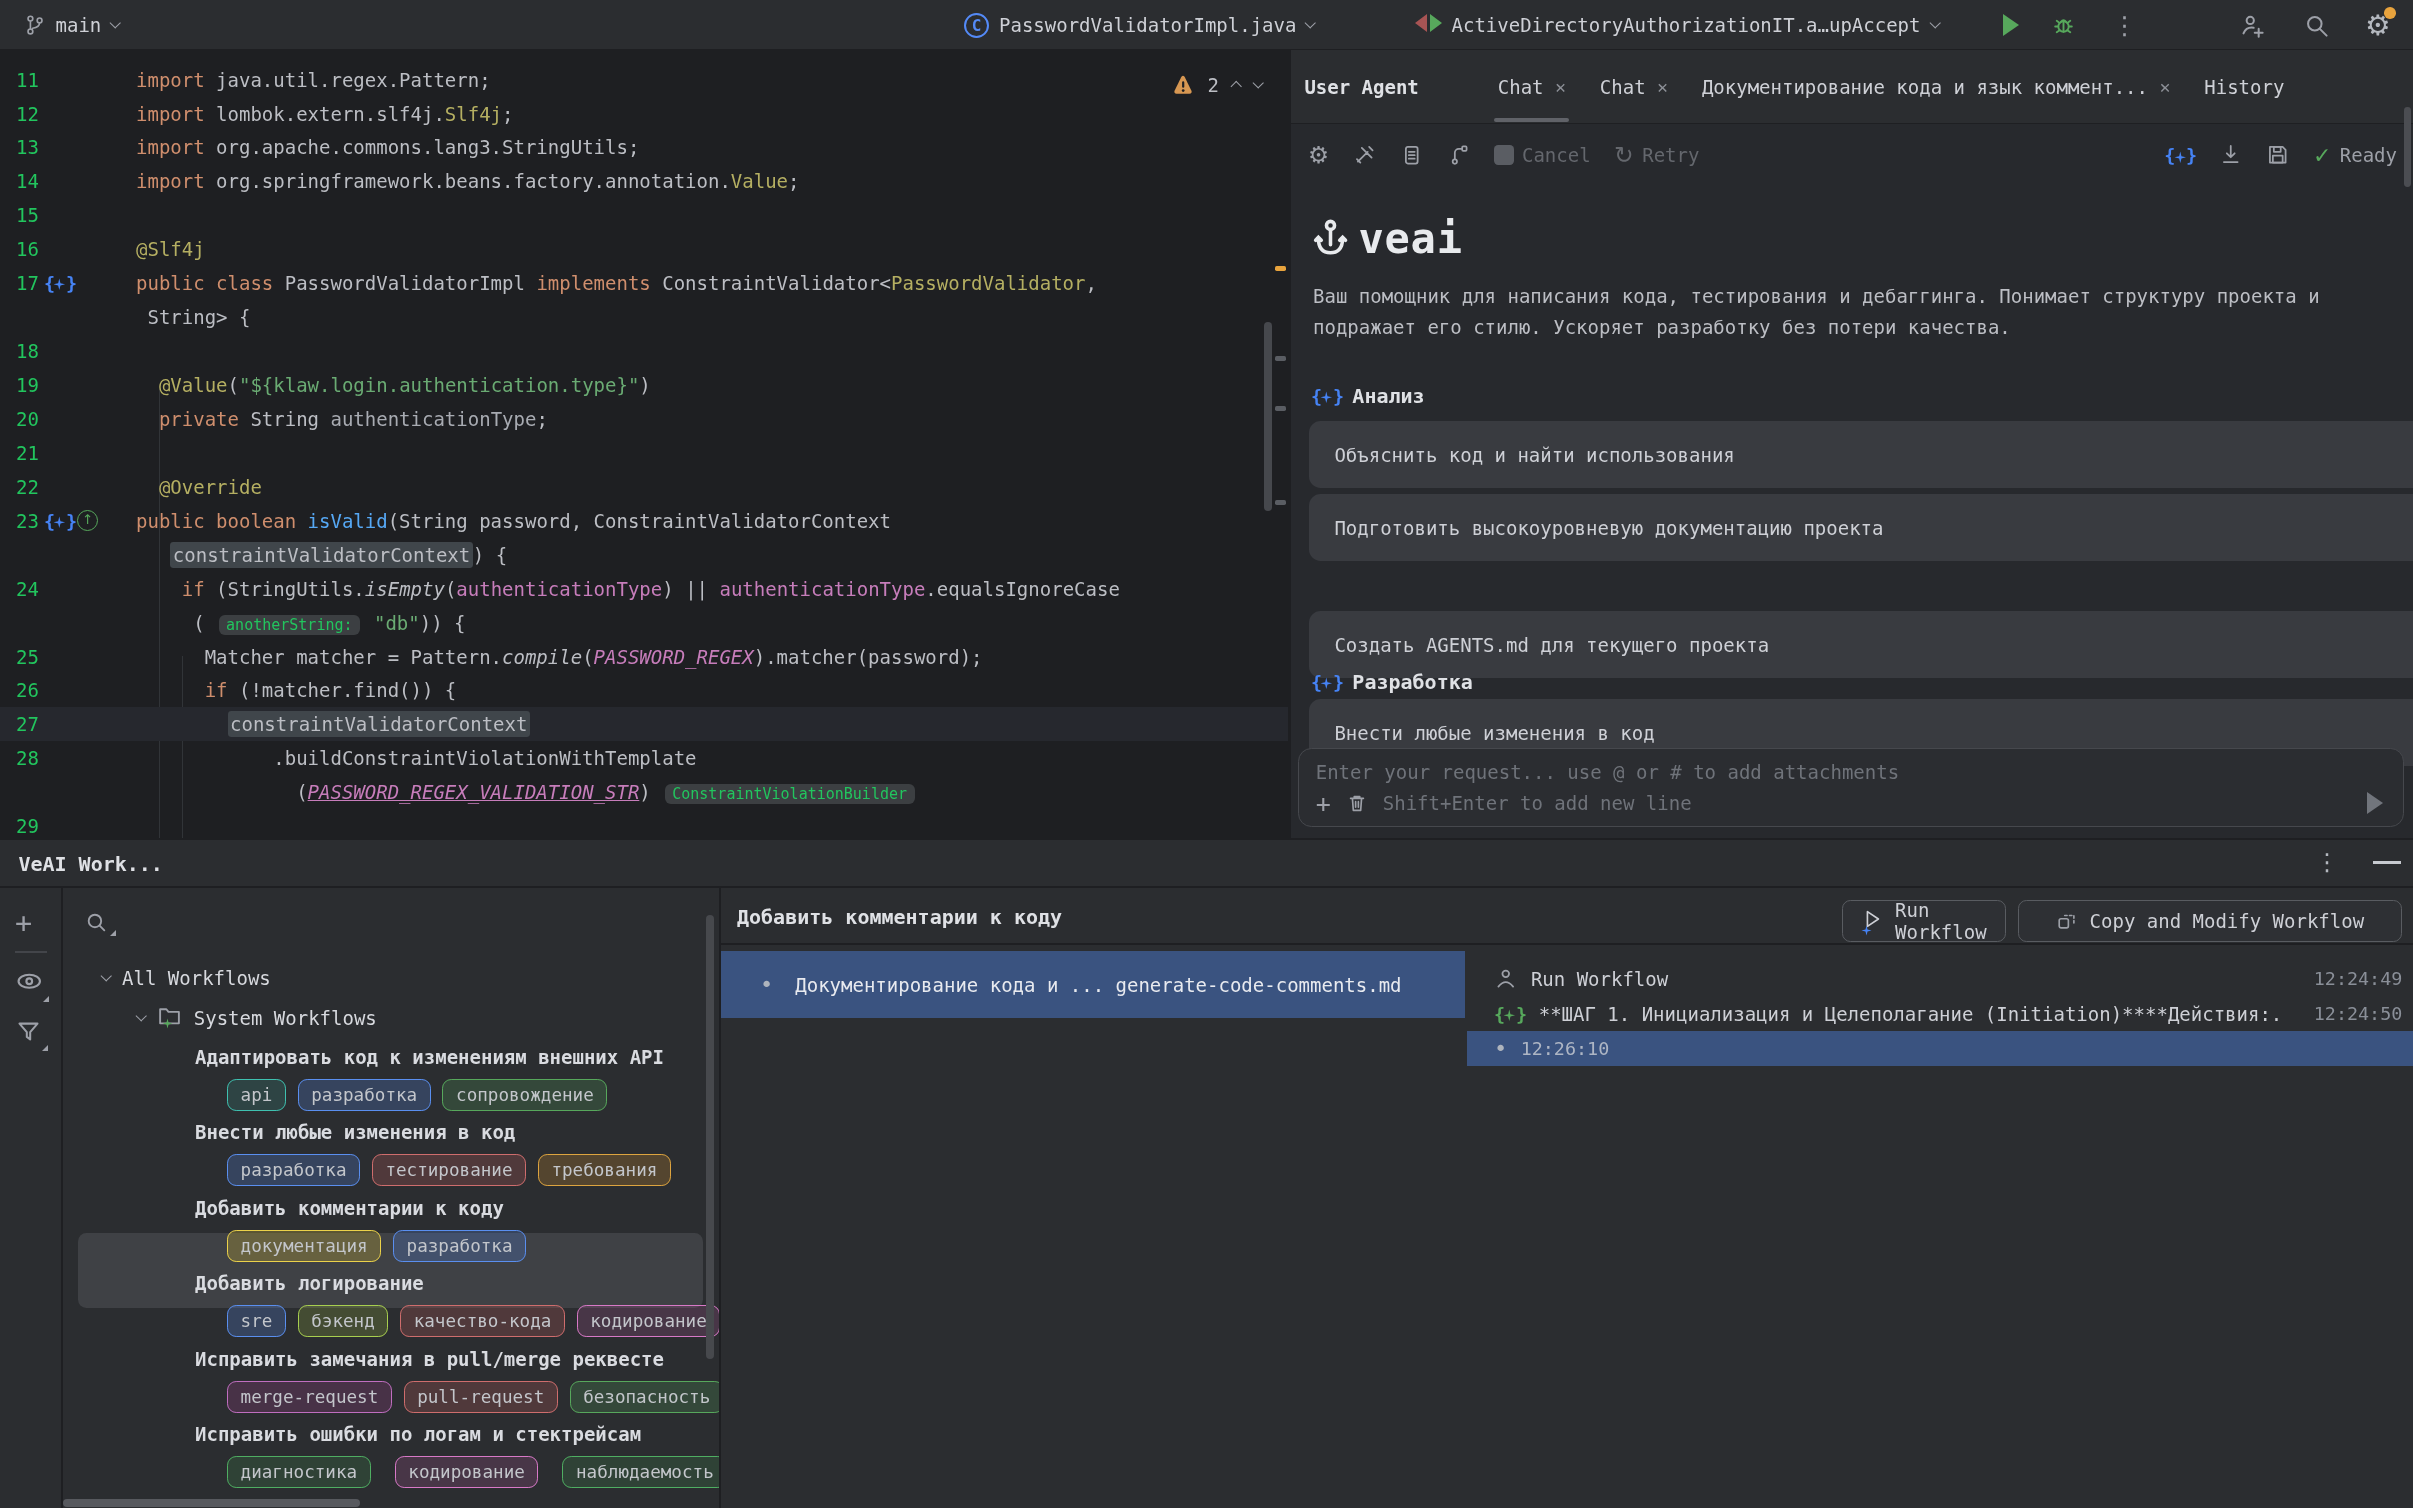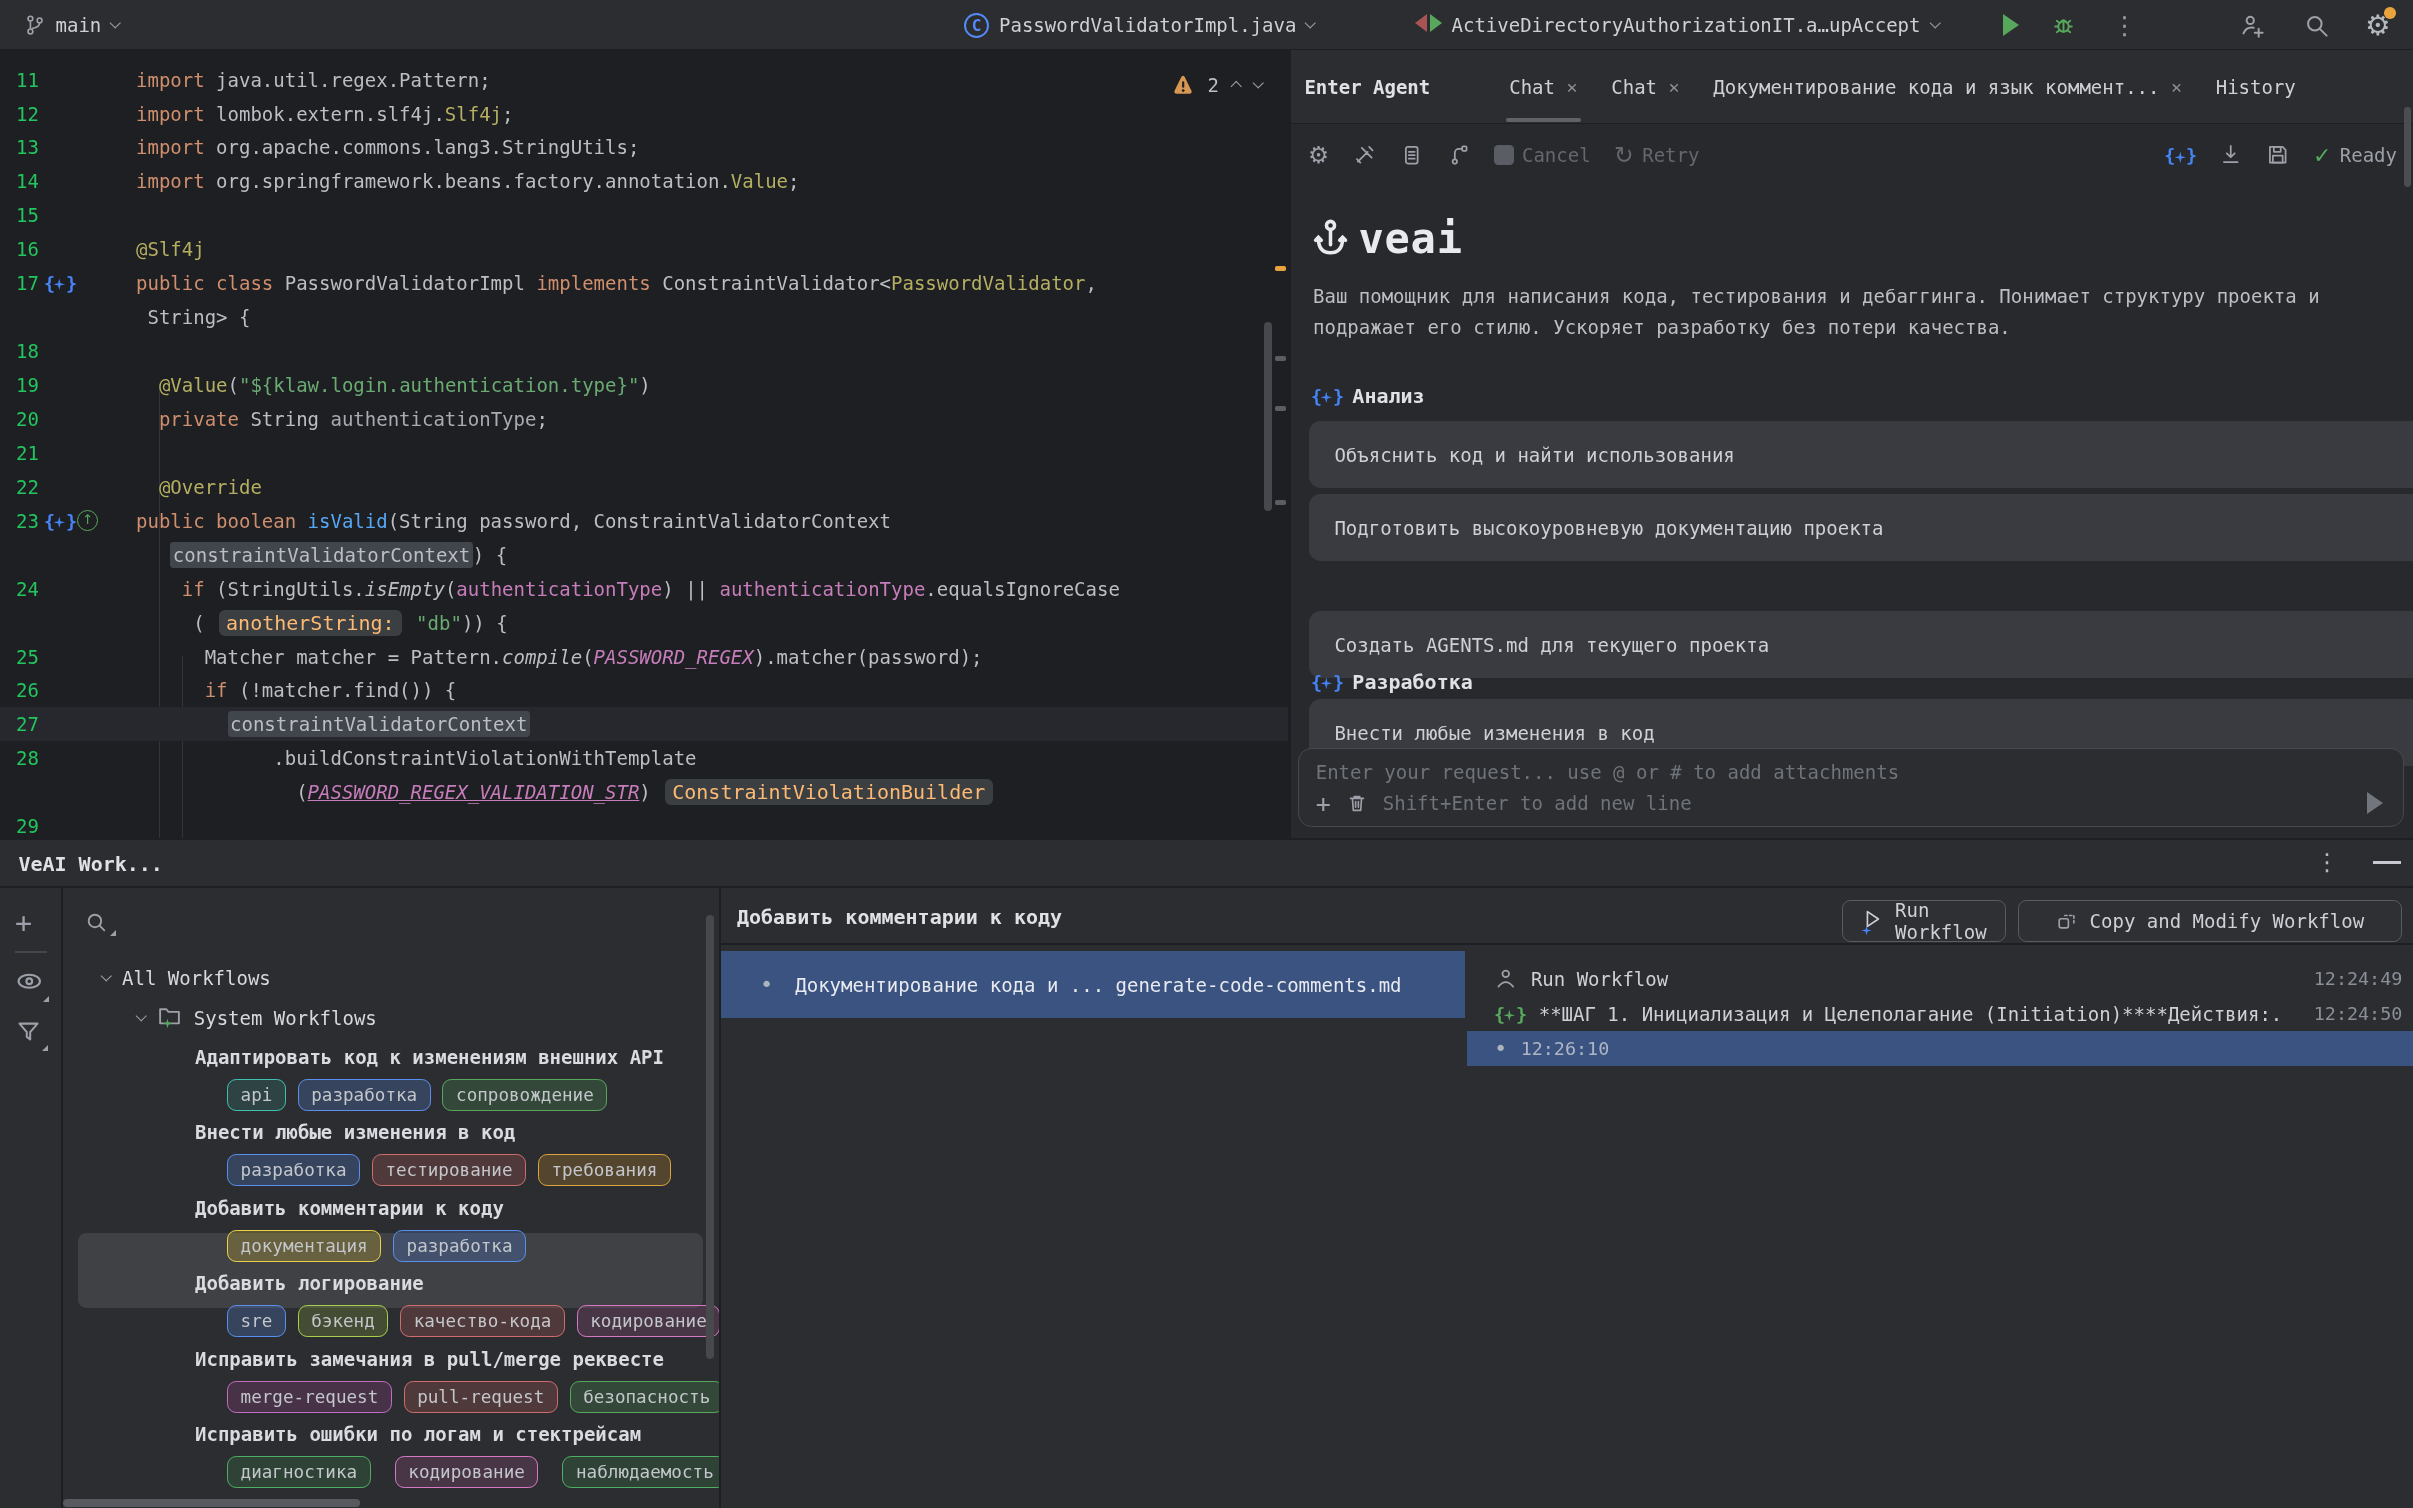--- a/index.html
+++ b/index.html
@@ -30,21 +30,21 @@
   .tok-k { color:#cf8e6d; }
   .tok-p { color:#bcbec4; }
   .tok-a { color:#b5af62; }
   .tok-s { color:#6aab73; }
   .tok-m { color:#56a8f5; }
   .tok-i { color:#bcbec4; font-style:italic; }
   .tok-f { color:#c77dbb; }
   .tok-c { color:#c77dbb; font-style:italic; }
   .tok-cu { color:#c77dbb; font-style:italic; text-decoration:underline; }
   .tok-d { color:#a8abb2; }
-  .tok-h { background:#3c3f42; color:#fdba74; border-radius:5.9px; padding:0.8px 7.5px; font-size:20px; margin:0 2.5px; }
+  .tok-h { background:#3c3f42; color:#22c55e; border-radius:5.9px; padding:0.8px 7.5px; font-size:15px; margin:0 2.5px; }
   .tok-hl { background:#40464b; border-radius:3.4px; padding:1.7px 2.5px; }
   .g-ai { position:absolute; left:44px; top:0; }
   .g-ovr { position:absolute; left:77px; top:5.9px; width:21px; height:21px; border:1.7px solid #57a85c; border-radius:50%; color:#57a85c; font-size:13.4px; line-height:18.4px; text-align:center; font-family:"DejaVu Sans", sans-serif; }
   .aiic { font-weight:bold; font-size:18.4px; letter-spacing:-1.7px; }
   .aiic svg { vertical-align:-1.7px; }
   .guide { position:absolute; width:0.8px; background:#313438; }
   #insp { position:absolute; left:1172px; top:23.5px; display:flex; align-items:center; gap:13.4px; color:#bcbec4; font-size:19px; }
   #ed-scroll { position:absolute; left:1264px; top:272px; width:8.4px; height:189px; background:rgba(166,170,180,.30); border-radius:4.2px; }
   .stripe { position:absolute; left:1275px; width:11px; height:5px; border-radius:1.7px; }
 
@@ -204,21 +204,21 @@
   </div>
   <div id="ed-scroll"></div>
   <div class="stripe" style="top:216px;background:#e8a33d"></div>
   <div class="stripe" style="top:306px;background:#5a5d63"></div>
   <div class="stripe" style="top:356px;background:#5a5d63"></div>
   <div class="stripe" style="top:450px;background:#5a5d63"></div>
 </div>
 
 <div id="agent">
   <div id="agent-tabs">
-    <span id="agent-title">Enter Agent</span>
+    <span id="agent-title">User Agent</span>
   <div class="tab active">
         <span>Chat</span>
         <span class="x">✕</span>
         <span class="ul"></span>
       </div>
       <div class="tab">
         <span>Chat</span>
         <span class="x">✕</span>
       </div>
       <div class="tab">

